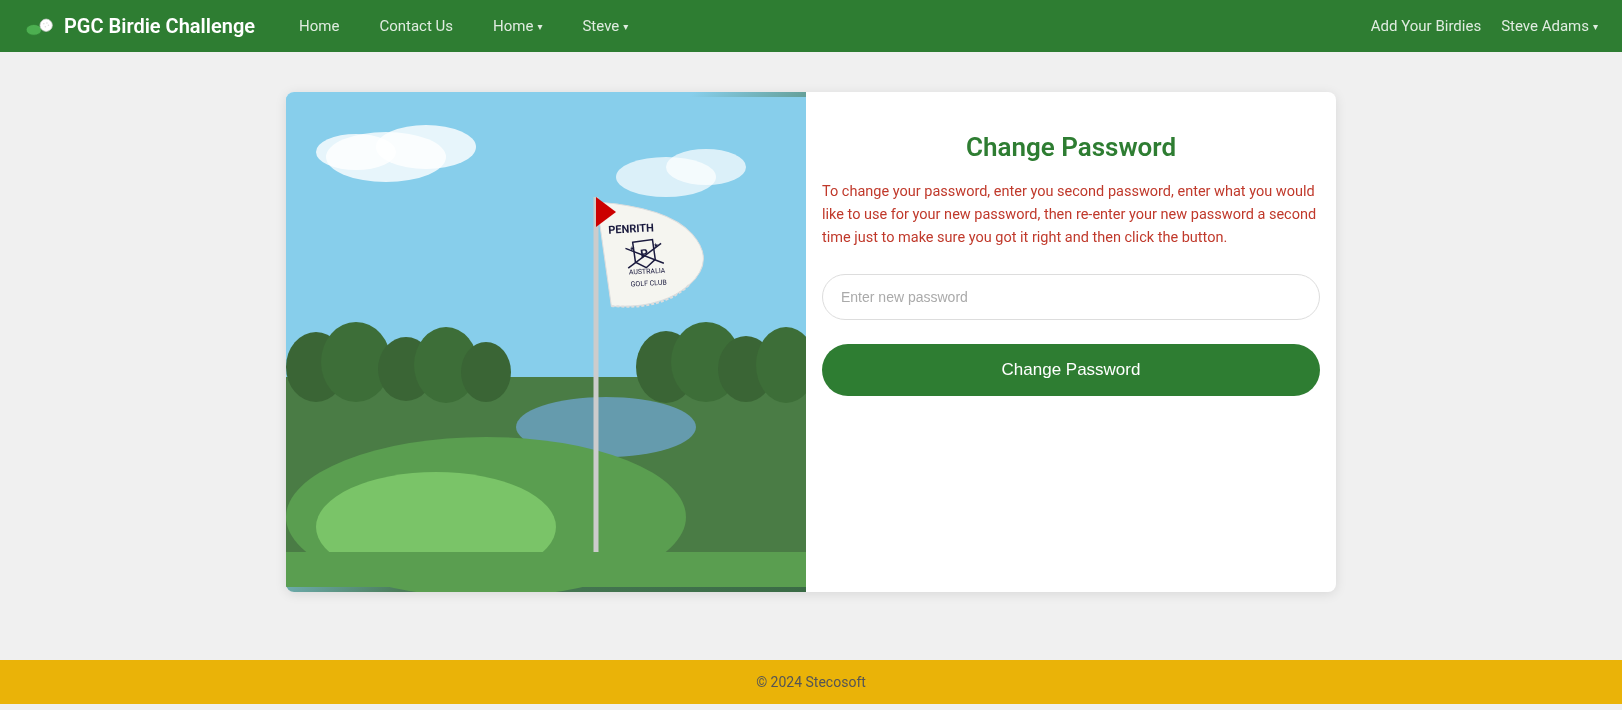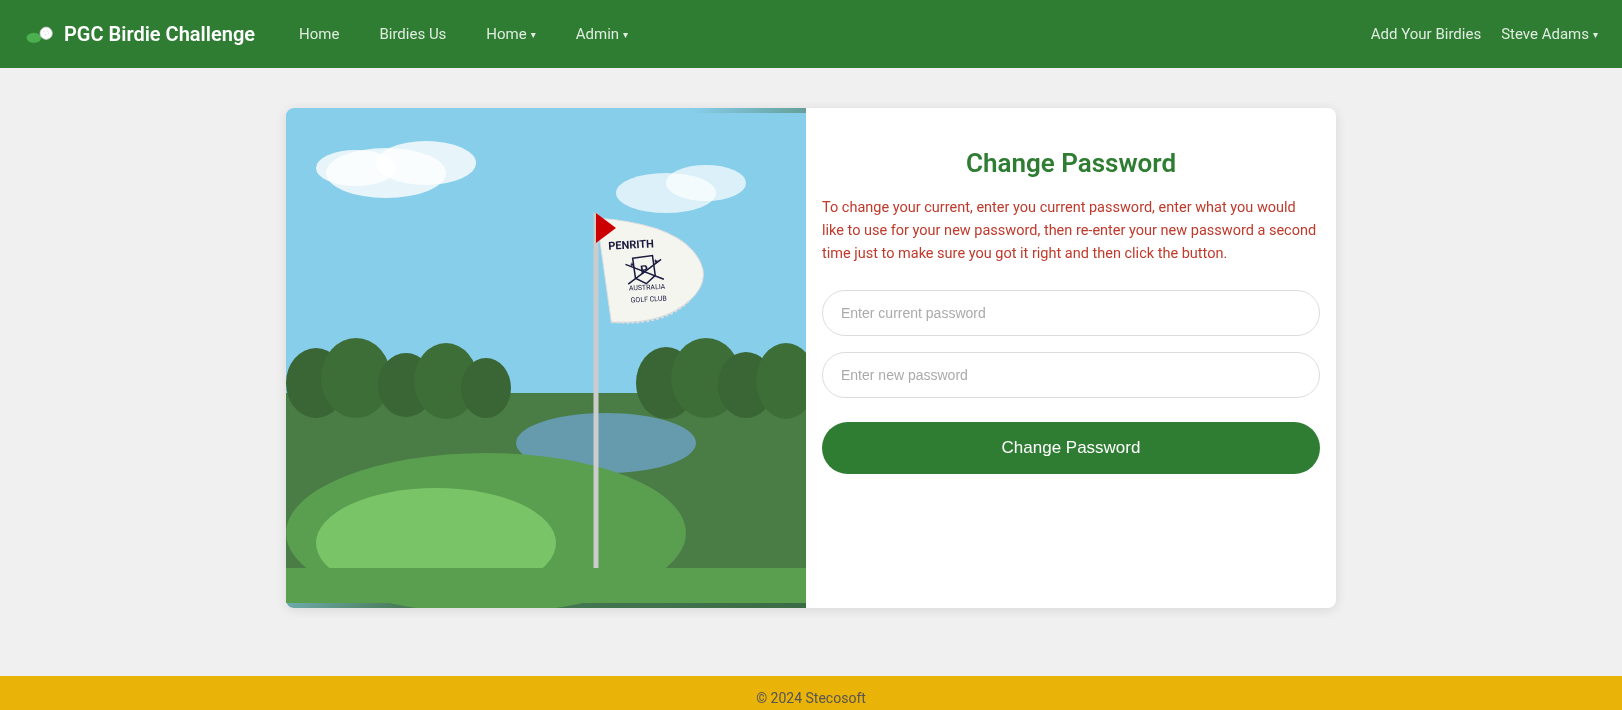--- a/index.html
+++ b/index.html
@@ -4,21 +4,21 @@
   <style>
     * { margin: 0; padding: 0; box-sizing: border-box; }
     body { font-family: -apple-system, BlinkMacSystemFont, 'Segoe UI', Roboto, sans-serif; background: #f0f0f0; min-height: 100vh; }
 
     
     .navbar {
       background: #2e7d32;
       display: flex;
       align-items: center;
       padding: 0 24px;
-      height: 68px;
+      height: 52px;
       position: relative;
     }
     .navbar-brand {
       display: flex;
       align-items: center;
       gap: 8px;
       color: white;
       font-size: 20px;
       font-weight: 600;
       text-decoration: none;
@@ -168,28 +168,28 @@
       <circle cx="27" cy="14" r="1" fill="#ddd"></circle>
     </svg>
     <span>PGC Birdie Challenge</span>
   </a>
 
   <div class="navbar-nav">
     <a class="nav-link">
       <span>Home</span>
     </a>
     <a class="nav-link">
-      <span>Birdies Us</span>
+      <span>Contact Us</span>
     </a>
     <a class="nav-link">
       <span>Home</span>
       <span class="dropdown-arrow">▾</span>
     </a>
     <a class="nav-link">
-      <span>Admin</span>
+      <span>Steve</span>
       <span class="dropdown-arrow">▾</span>
     </a>
   </div>
 
   <div class="nav-right">
     <a class="nav-right-link">
       <span>Add Your Birdies</span>
     </a>
     <a class="nav-right-link">
       <span>Steve Adams</span>
@@ -255,25 +255,22 @@
         </g>
 
         <polygon points="310,100 310,130 330,115" fill="#cc0000"></polygon>
 
         <rect x="0" y="455" width="520" height="35" fill="#5a9e50"></rect>
       </svg>
     </div>
 
     <div class="card-form">
       <h2 class="form-title">Change Password</h2>
-      <p class="form-description">To change your current, enter you current password, enter what you would like to use for your new password, then re-enter your new password a second time just to make sure you got it right and then click the button.</p>
-
-      <div class="form-group">
-        <input type="password" class="form-input" placeholder="Enter current password" style="">
-      </div>
+      <p class="form-description">To change your password, enter you second password, enter what you would like to use for your new password, then re-enter your new password a second time just to make sure you got it right and then click the button.</p>
+
 
       <div class="form-group">
         <input type="password" class="form-input" placeholder="Enter new password" style="">
       </div>
 
 
       <button class="btn-change-password">
         <span>Change Password</span>
       </button>
     </div>

